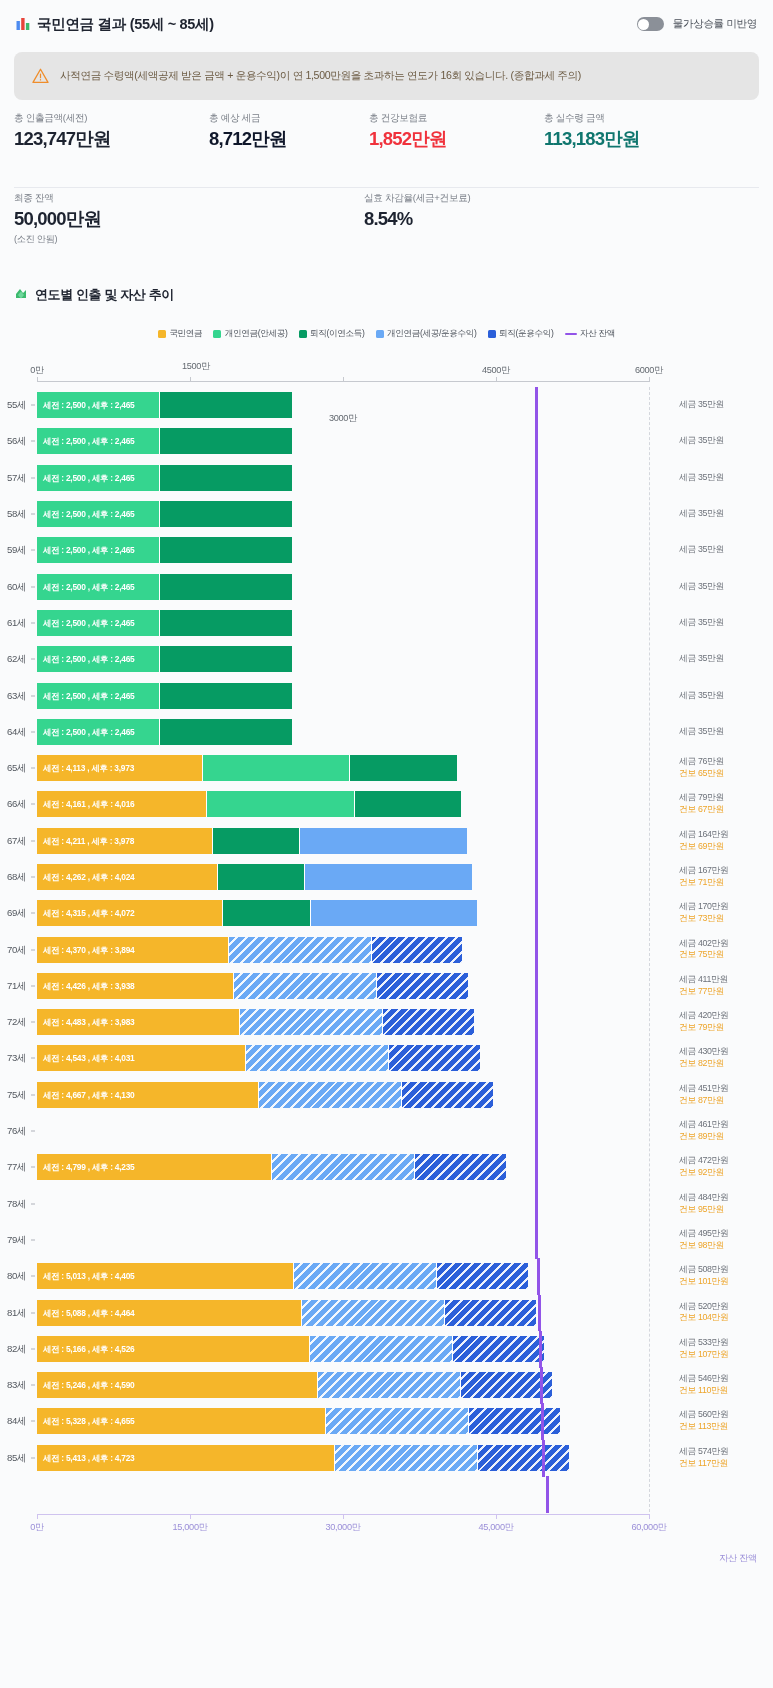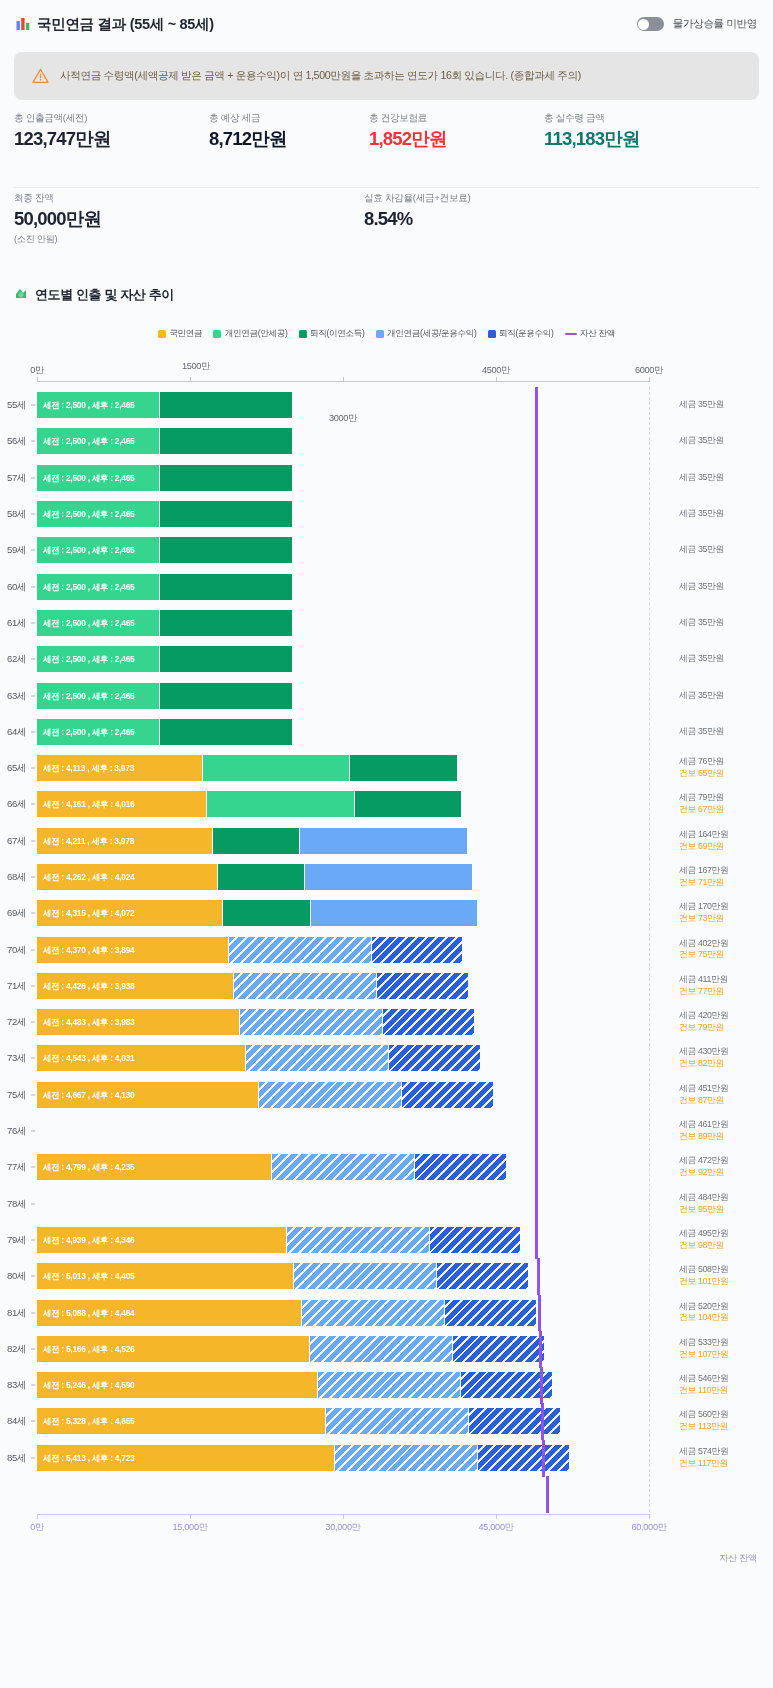--- a/index.html
+++ b/index.html
@@ -482,26 +482,20 @@
             <div class="rlabel">78세</div>
             <div class="rdash"></div>
             <div class="ann">
               <div class="t1">세금 484만원</div>
               <div class="t2">건보 95만원</div>
             </div>
           </div>
           <div class="row">
             <div class="rlabel">79세</div>
             <div class="rdash"></div>
-            <div class="bar">
-              <div class="seg" style="width: 248.778px; background: rgb(245, 182, 42);"></div>
-              <div class="seg hatch" style="width: 142.8px; background: rgb(106, 169, 245); border-left: 1px solid rgb(255, 255, 255);"></div>
-              <div class="seg hatch" style="width: 91.8px; background: rgb(43, 95, 217); border-left: 1px solid rgb(255, 255, 255);"></div>
-              <div class="seg-txt">세전 : 4,939 , 세후 : 4,346</div>
-            </div>
             <div class="ann">
               <div class="t1">세금 495만원</div>
               <div class="t2">건보 98만원</div>
             </div>
           </div>
           <div class="row">
             <div class="rlabel">80세</div>
             <div class="rdash"></div>
             <div class="bar">
               <div class="seg" style="width: 256.326px; background: rgb(245, 182, 42);"></div>

